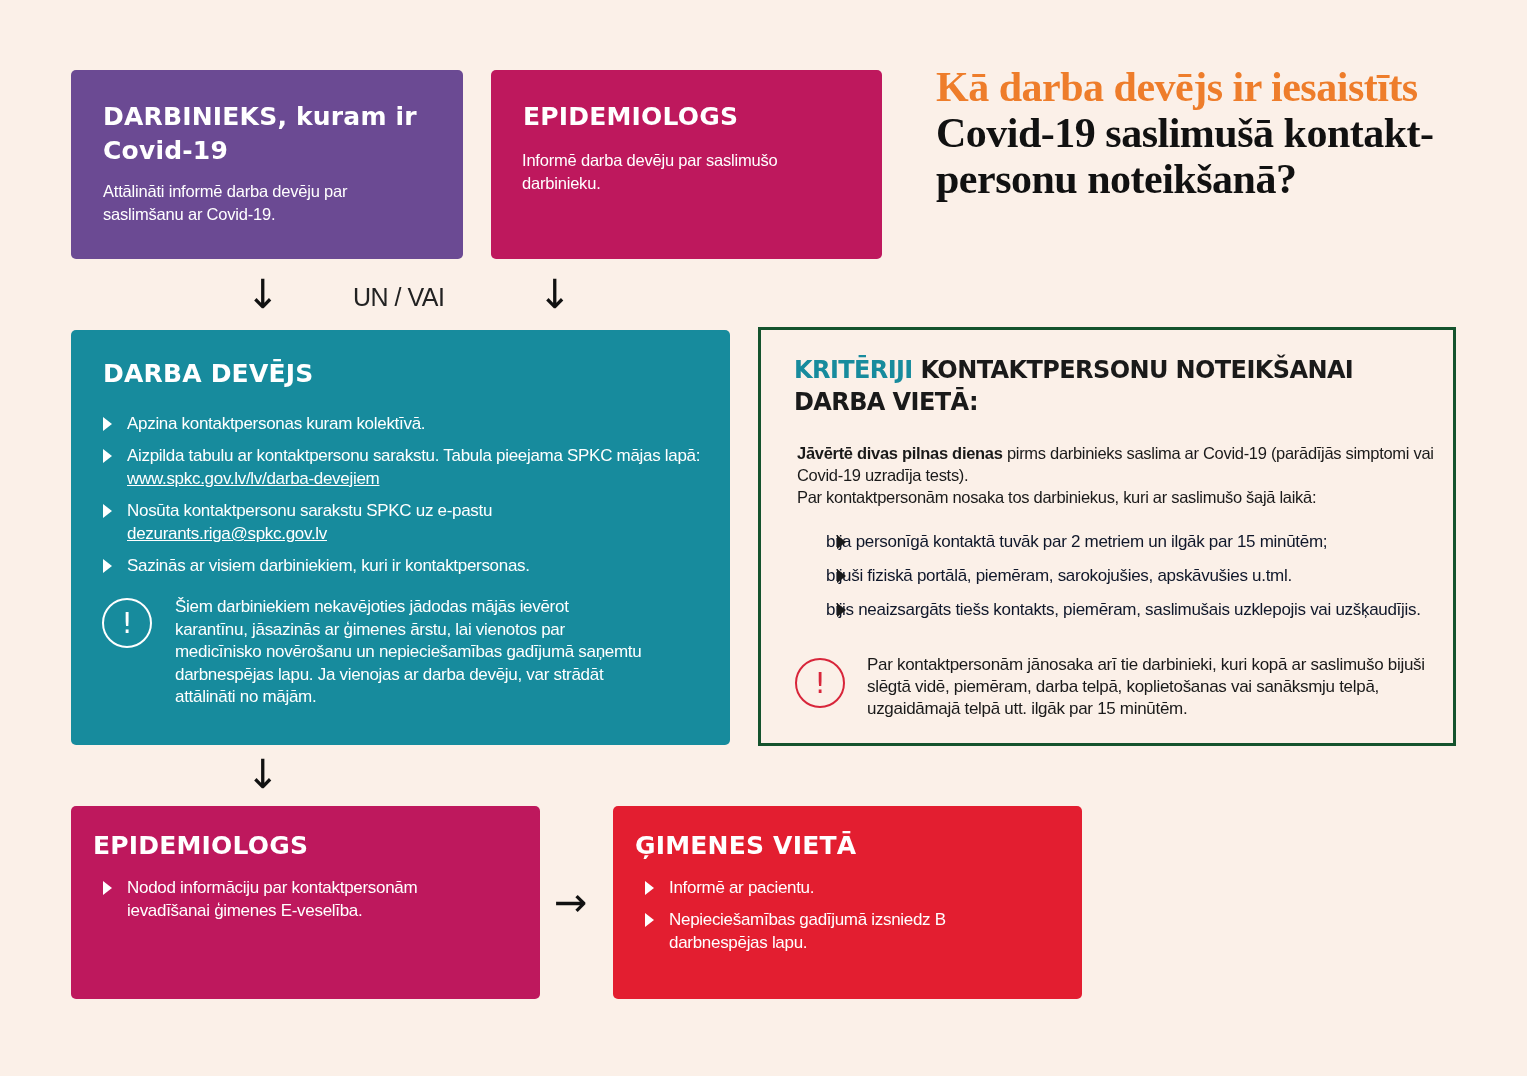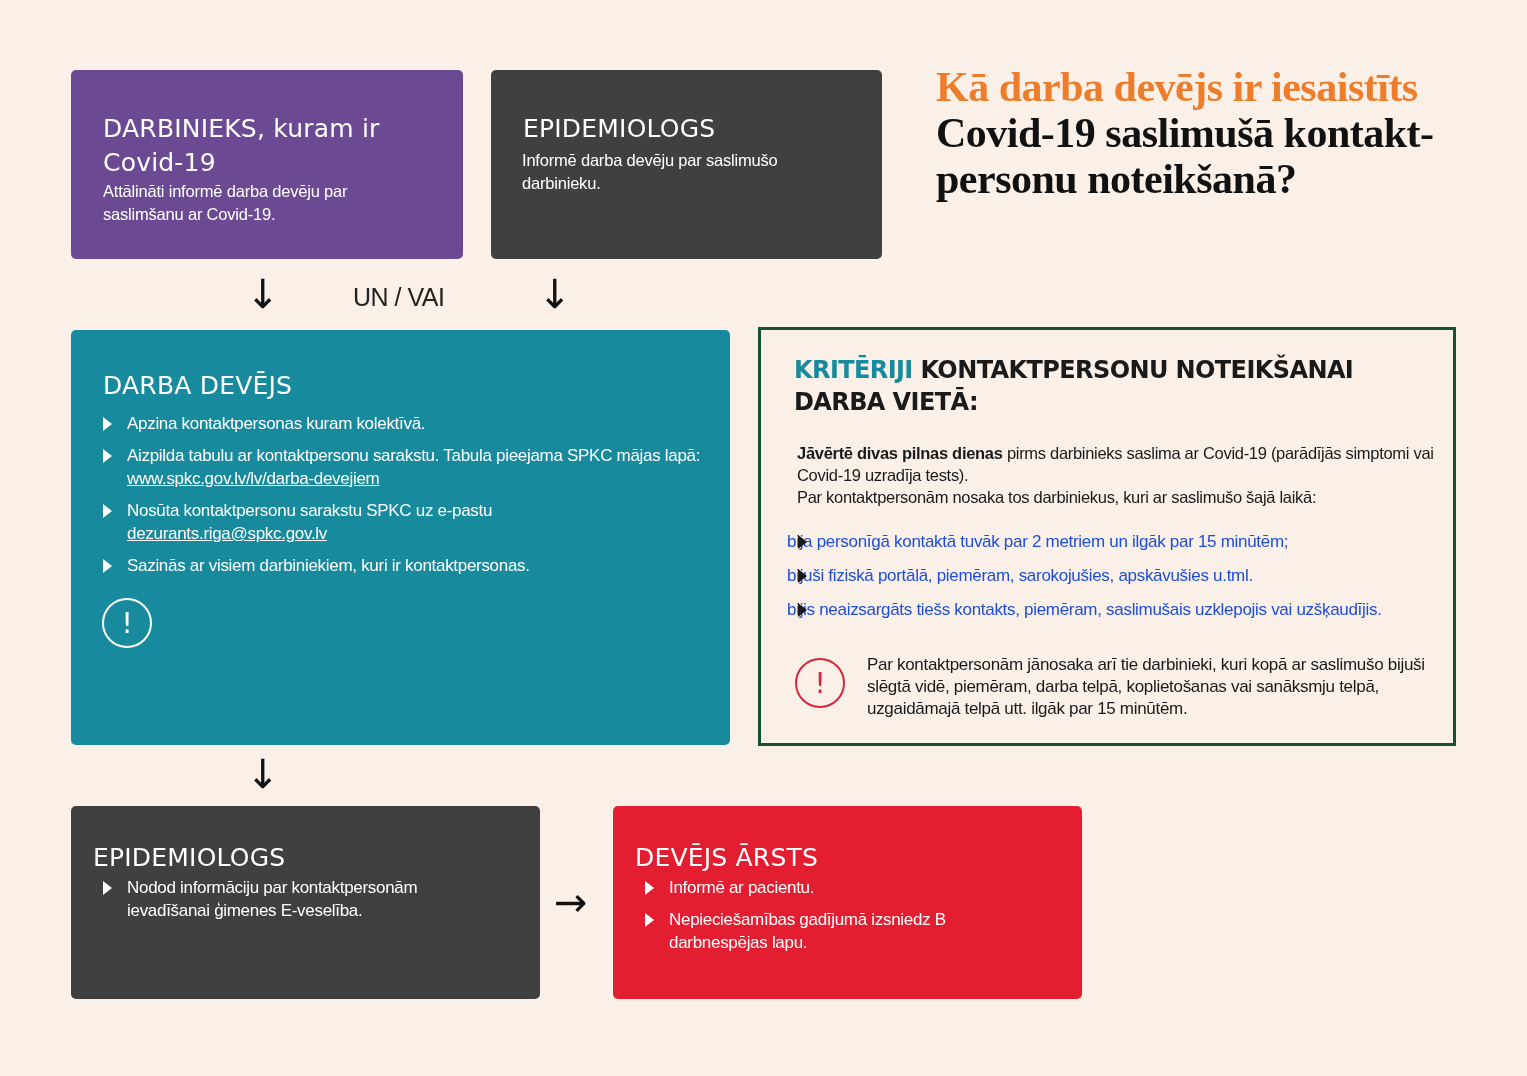--- a/index.html
+++ b/index.html
@@ -1,37 +1,37 @@
 <!DOCTYPE html>
 <html><head>
 <meta charset="utf-8">
 <style>
   * { box-sizing: border-box; margin: 0; padding: 0; }
   html, body { width: 1527px; height: 1076px; background: #fbf0e8; overflow: hidden; }
   body { position: relative; font-family: "Liberation Sans", "DejaVu Sans", sans-serif; color: #1a1a1a; }
   .box { position: absolute; border-radius: 5px; color: #fff; }
-  .box h2 { font-family: "DejaVu Sans", sans-serif; font-weight: normal; letter-spacing: 0.2px; margin-top: 12px; }
+  .box h2 { font-family: "DejaVu Sans", sans-serif; font-weight: bold; letter-spacing: 0.2px; }
   .purple { background: #6b4a93; }
-  .blue { background: #404040; }
+  .blue { background: #be185d; }
   .teal { background: #178b9d; }
   .red { background: #e31e30; }
   .plain { font-size: 16.5px; line-height: 23px; letter-spacing: -0.2px; }
   ul.bul { list-style: none; }
   ul.bul li { position: relative; padding-left: 56px; font-size: 17px; line-height: 23px; letter-spacing: -0.3px; margin-bottom: 9px; }
   ul.bul li .tri { position: absolute; left: 32px; top: 5px; width: 0; height: 0; border-top: 7px solid transparent; border-bottom: 7px solid transparent; border-left: 9px solid #fff; }
   a.lnk { color: inherit; text-decoration: underline; }
   .arrow { position: absolute; font-size: 40px; line-height: 40px; color: #111; font-family: "DejaVu Sans", sans-serif; }
   .warn-circle { position: absolute; width: 50px; height: 50px; border-radius: 50%; border: 2px solid #fff; display: flex; align-items: center; justify-content: center; font-size: 28px; font-family: "DejaVu Sans", sans-serif; }
   .title { position: absolute; left: 936px; top: 64px; width: 520px; font-family: Liberation Serif, serif; font-weight: bold; font-size: 42px; line-height: 46px; letter-spacing: -0.5px; color: #111; }
   .title .orange { color: #ee7d2b; }
   .crit { position: absolute; left: 758px; top: 327px; width: 698px; height: 419px; border: 3px solid #14532d; border-radius: 0; background: #fbf0e8; }
   .crit h2 { position: absolute; left: 33px; top: 24px; width: 640px; font-family: "DejaVu Sans", sans-serif; font-weight: bold; font-size: 24px; line-height: 32px; letter-spacing: -0.6px; color: #1a1a1a; }
   .crit h2 .tealtxt { color: #178b9d; }
   .crit .intro { position: absolute; left: 36px; top: 112px; width: 640px; font-size: 16.5px; line-height: 22px; letter-spacing: -0.3px; }
-  .crit ul.bul li { padding-left: 26px; font-size: 17px; margin-bottom: 11px; color: #1d4ed8; }
+  .crit ul.bul li { padding-left: 26px; font-size: 17px; margin-bottom: 11px; color: #0f172a; margin-left: 39px; }
   .crit ul.bul li .tri { left: 37px; border-left-color: #1a1a1a; }
   .crit .warn-circle { border-color: #d8253a; color: #d8253a; }
 </style>
 </head>
 <body>
 
 <div class="box purple" style="left:71px; top:70px; width:392px; height:189px;">
   <h2 style="position:absolute; left:32px; top:30px; width:340px; font-size:25px; line-height:34px;">DARBINIEKS, kuram ir Covid-19</h2>
   <p class="plain" style="position:absolute; left:32px; top:110px; width:290px;">Attālināti informē darba devēju par saslimšanu ar Covid-19.</p>
 </div>
@@ -52,20 +52,21 @@
 
 <div class="box teal" style="left:71px; top:330px; width:659px; height:415px;">
   <h2 style="position:absolute; left:32px; top:28px; font-size:25px; line-height:32px;">DARBA DEVĒJS</h2>
   <ul class="bul" style="position:absolute; left:0; top:82px; width:640px;">
     <li><span class="tri"></span><span>Apzina kontaktpersonas kuram kolektīvā.</span></li>
     <li><span class="tri"></span><span>Aizpilda tabulu ar kontaktpersonu sarakstu. Tabula pieejama SPKC mājas lapā: </span><a class="lnk" href="#">www.spkc.gov.lv/lv/darba-devejiem</a></li>
     <li><span class="tri"></span><span>Nosūta kontaktpersonu sarakstu SPKC uz e-pastu </span><br><a class="lnk" href="#">dezurants.riga@spkc.gov.lv</a></li>
     <li><span class="tri"></span><span>Sazinās ar visiem darbiniekiem, kuri ir kontaktpersonas.</span></li>
   </ul>
   <div class="warn-circle" style="left:31px; top:268px;">!</div>
+  <p style="position:absolute; left:104px; top:266px; width:470px; font-size:17px; line-height:22.5px; letter-spacing:-0.3px;">Šiem darbiniekiem nekavējoties jādodas mājās ievērot karantīnu, jāsazinās ar ģimenes ārstu, lai vienotos par medicīnisko novērošanu un nepieciešamības gadījumā saņemtu darbnespējas lapu. Ja vienojas ar darba devēju, var strādāt attālināti no mājām.</p>
 </div>
 
 <div class="crit">
   <h2><span class="tealtxt">KRITĒRIJI</span> <span>KONTAKTPERSONU NOTEIKŠANAI DARBA VIETĀ:</span></h2>
   <div class="intro">
     <b>Jāvērtē divas pilnas dienas</b><span> pirms darbinieks saslima ar Covid-19 (parādījās simptomi vai Covid-19 uzradīja tests).</span><br>
     <span>Par kontaktpersonām nosaka tos darbiniekus, kuri ar saslimušo šajā laikā:</span>
   </div>
   <ul class="bul" style="position:absolute; left:0; top:200px; width:660px;">
     <li><span class="tri"></span><span>bija personīgā kontaktā tuvāk par 2 metriem un ilgāk par 15 minūtēm;</span></li>
@@ -81,18 +82,18 @@
 <div class="box blue" style="left:71px; top:806px; width:469px; height:193px;">
   <h2 style="position:absolute; left:22px; top:24px; font-size:25px; line-height:32px;">EPIDEMIOLOGS</h2>
   <ul class="bul" style="position:absolute; left:0; top:70px; width:420px;">
     <li><span class="tri"></span><span>Nodod informāciju par kontaktpersonām ievadīšanai ģimenes E-veselība.</span></li>
   </ul>
 </div>
 
 <div class="arrow" style="left:554px; top:882px;">→</div>
 
 <div class="box red" style="left:613px; top:806px; width:469px; height:193px;">
-  <h2 style="position:absolute; left:22px; top:24px; font-size:25px; line-height:32px;">DEVĒJS ĀRSTS</h2>
+  <h2 style="position:absolute; left:22px; top:24px; font-size:25px; line-height:32px;">ĢIMENES VIETĀ</h2>
   <ul class="bul" style="position:absolute; left:0; top:70px; width:380px;">
     <li><span class="tri"></span><span>Informē ar pacientu.</span></li>
     <li><span class="tri"></span><span>Nepieciešamības gadījumā izsniedz B darbnespējas lapu.</span></li>
   </ul>
 </div>
 
 </body></html>

